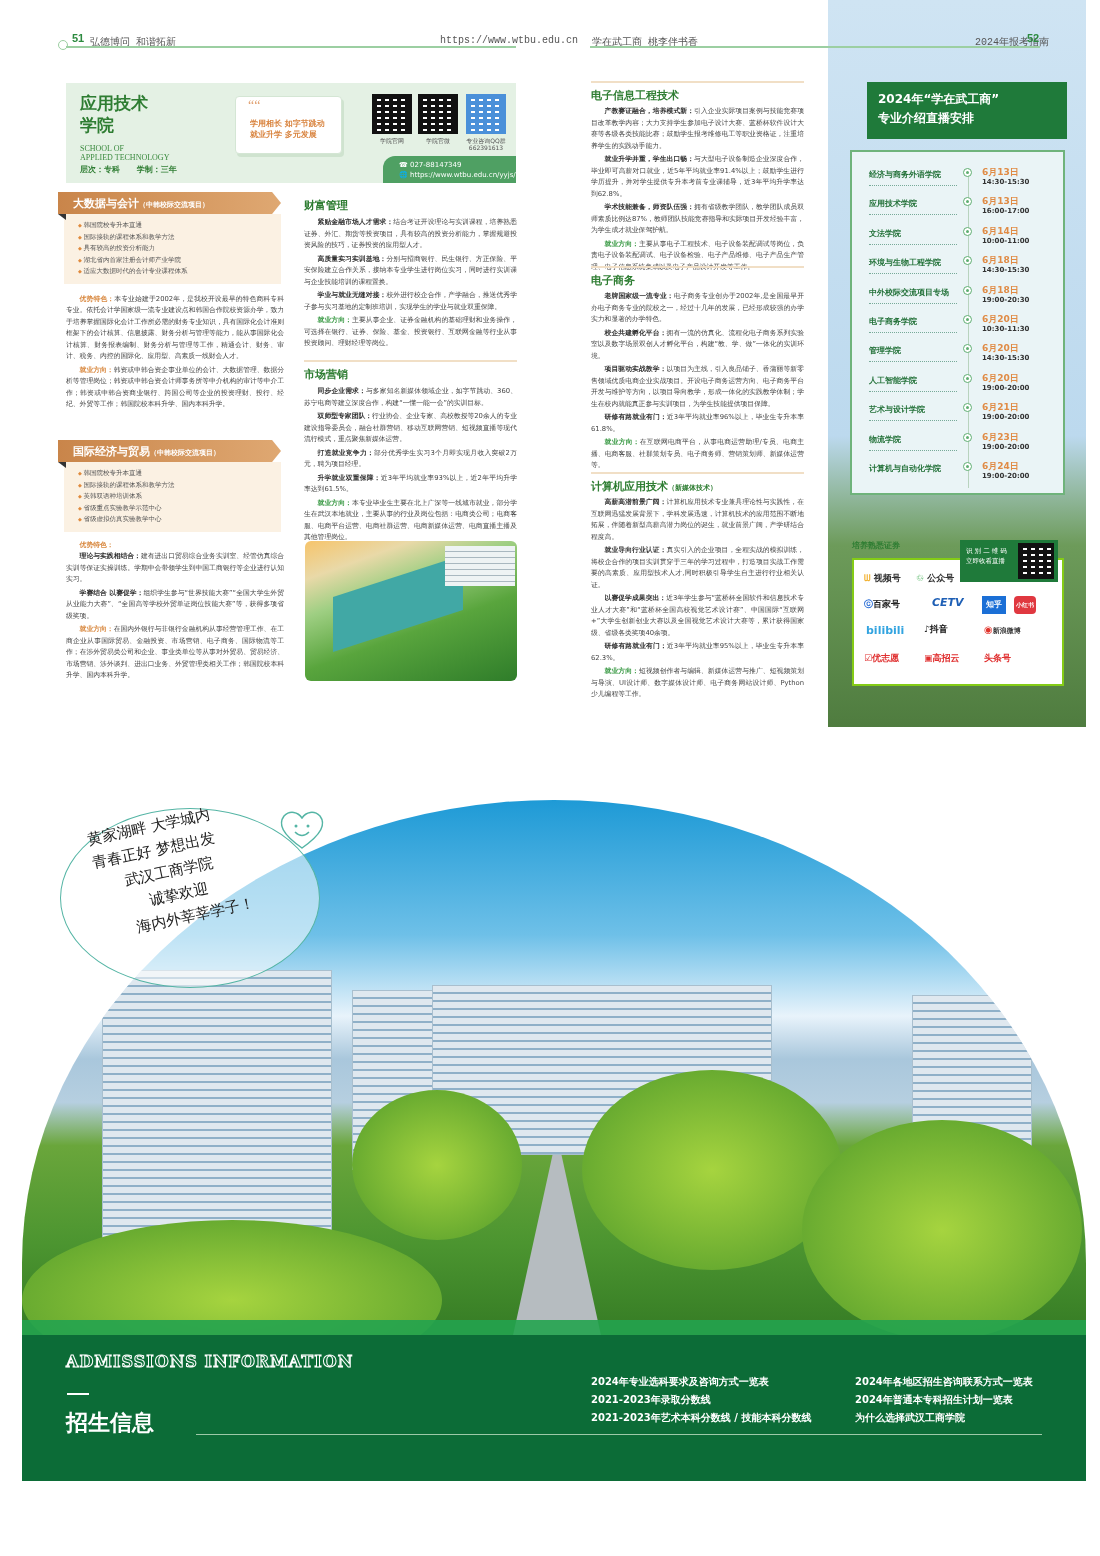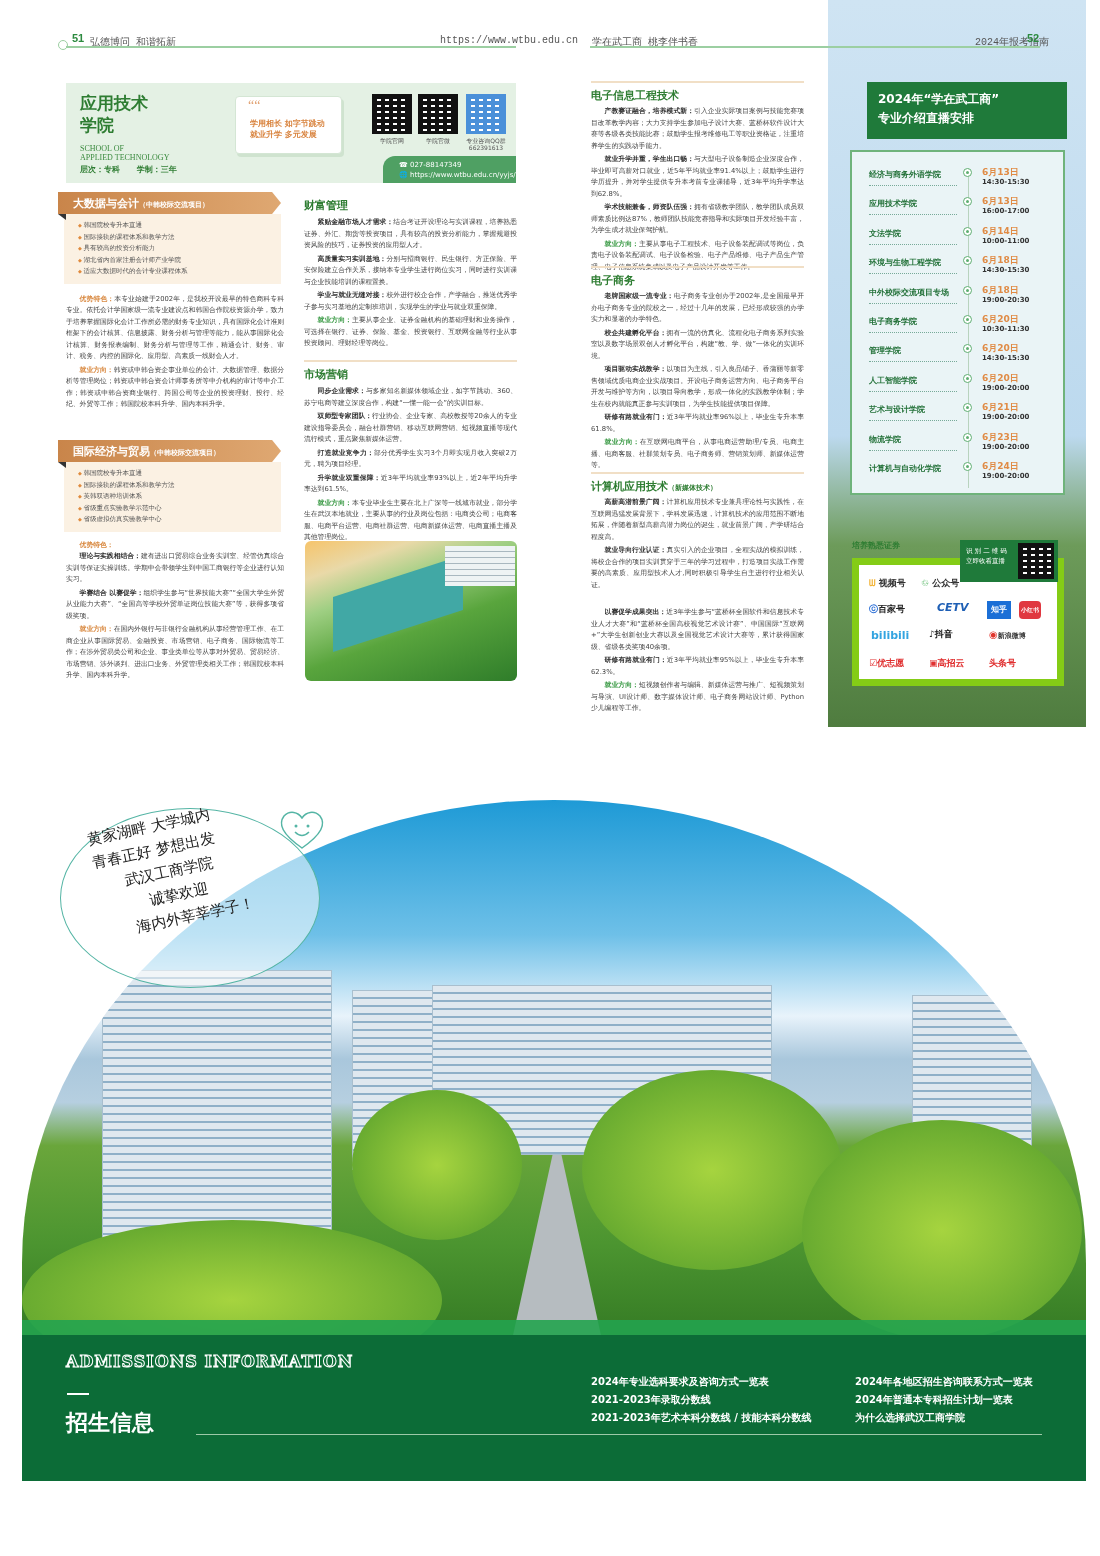--- a/index.html
+++ b/index.html
@@ -44,21 +44,21 @@
 .sched-card{left:850px;top:150px;width:215px;height:345px;background:#eaf4f6;border:2px solid #6fb37b}
 .sched-head{left:867px;top:82px;width:200px;height:57px;background:#1f7a3a;color:#fff;font-weight:bold;font-size:12px;line-height:19px;padding:8px 0 0 11px}
 .sched-row{left:867px;width:200px;height:29px}
 .sched-row .name{position:absolute;left:2px;top:3px;font-size:8px;font-weight:bold;color:#24723a}
 .sched-row .dot{position:absolute;left:96px;top:2px;width:9px;height:9px;border:1px solid #5fae72;border-radius:50%;background:#fff}
 .sched-row .dot::after{content:"";position:absolute;left:2px;top:2px;width:3px;height:3px;border-radius:50%;background:#5fae72}
 .sched-row .date{position:absolute;left:115px;top:0;font-size:9px;font-weight:bold;color:#e08b45}
 .sched-row .time{position:absolute;left:115px;top:12px;font-size:7px;font-weight:bold;color:#333}
 .sched-row .dash{position:absolute;left:2px;top:19px;width:88px;border-top:1px dotted #7a9}
 .tl-line{left:968px;top:168px;width:1px;height:320px;background:#b8d3be}
-.partners{left:852px;top:558px;width:212px;height:128px;background:#fff;border:7px solid #84cc16}
+.partners{left:852px;top:558px;width:212px;height:128px;background:#fff;border:2px solid #84cc16}
 .partner{position:absolute;font-size:9px;font-weight:bold}
 
 .photo{left:22px;top:800px;width:1064px;height:540px;border-radius:540px 540px 0 0/470px 470px 0 0;overflow:hidden;background:linear-gradient(#1e9ad6 0%,#6ec0e8 25%,#e8f3fb 40%,#a9c7dc 48%,#b6cfe0 56%,#6aa63b 64%,#4c9530 82%,#347a24 100%)}
 .bldg{position:absolute;background:repeating-linear-gradient(#dfe8ef 0 6px,#8fb0c8 6px 8px);border:1px solid #a9bfce}
 .road{position:absolute;background:#b6bcc0}
 .tree{position:absolute;border-radius:50%;background:radial-gradient(#a6d43f,#4f9a2a)}
 .bubble{left:60px;top:808px;width:260px;height:180px;border:1.5px solid #55b5a5;border-radius:50%;background:rgba(255,255,255,.55)}
 .bubble-text{left:85px;top:828px;font-size:15px;line-height:24px;color:#222;font-family:"DejaVu Serif","Liberation Serif",serif;transform:rotate(-12deg);transform-origin:left top}
 .heart{left:278px;top:808px;width:48px;height:44px}
 
@@ -191,21 +191,21 @@
   <p class="para" style="margin-top:2px"><b>校企共建孵化平台：</b><span>拥有一流的仿真化、流程化电子商务系列实验室以及数字场景双创人才孵化平台，构建“教、学、做”一体化的实训环境。</span></p>
   <p class="para" style="margin-top:2px"><b>项目驱动实战教学：</b><span>以项目为主线，引入良品铺子、香蒲丽等新零售领域优质电商企业实战项目。开设电子商务运营方向、电子商务平台开发与维护等方向，以项目导向教学，形成一体化的实践教学体制；学生在校内就能真正参与实训项目，为学生技能提供项目保障。</span></p>
   <p class="para" style="margin-top:2px"><b>研修有路就业有门：</b><span>近3年平均就业率96%以上，毕业生专升本率61.8%。</span></p>
   <p class="para" style="margin-top:2px"><span class="hl-g">就业方向：</span><span>在互联网电商平台，从事电商运营助理/专员、电商主播、电商客服、社群策划专员、电子商务师、营销策划师、新媒体运营等。</span></p>
 </div>
 <div class="abs divider" style="left:591px;top:472px;width:213px"></div>
 <div class="abs" style="left:591px;top:479px;width:213px">
   <div class="sec-title"><span>计算机应用技术</span><small>（新媒体技术）</small></div>
   <p class="para" style="margin-top:3px"><b>高薪高潜前景广阔：</b><span>计算机应用技术专业兼具理论性与实践性，在互联网迅猛发展背景下，学科发展迅速，计算机技术的应用范围不断地拓展，伴随着新型高薪高潜力岗位的诞生，就业前景广阔，产学研结合程度高。</span></p>
   <p class="para" style="margin-top:2px"><b>就业导向行业认证：</b><span>真实引入的企业项目，全程实战的模拟训练，将校企合作的项目实训贯穿于三年的学习过程中，打造项目实战工作需要的高素质、应用型技术人才,同时积极引导学生自主进行行业相关认证。</span></p>
-  <p class="para" style="margin-top:16px"><b>以赛促学成果突出：</b><span>近3年学生参与“蓝桥杯全国软件和信息技术专业人才大赛”和“蓝桥杯全国高校视觉艺术设计赛”、中国国际“互联网+”大学生创新创业大赛以及全国视觉艺术设计大赛等，累计获得国家级、省级各类奖项40余项。</span></p>
+  <p class="para" style="margin-top:2px"><b>以赛促学成果突出：</b><span>近3年学生参与“蓝桥杯全国软件和信息技术专业人才大赛”和“蓝桥杯全国高校视觉艺术设计赛”、中国国际“互联网+”大学生创新创业大赛以及全国视觉艺术设计大赛等，累计获得国家级、省级各类奖项40余项。</span></p>
   <p class="para" style="margin-top:2px"><b>研修有路就业有门：</b><span>近3年平均就业率95%以上，毕业生专升本率62.3%。</span></p>
   <p class="para" style="margin-top:2px"><span class="hl-g">就业方向：</span><span>短视频创作者与编辑、新媒体运营与推广、短视频策划与导演、UI设计师、数字媒体设计师、电子商务网站设计师、Python少儿编程等工作。</span></p>
 </div>
 
 <div class="abs sched-card"></div>
 <div class="abs sched-head">
   <div>2024年“学在武工商”</div>
   <div>专业介绍直播安排</div>
 </div>
 <div class="abs tl-line"></div>

